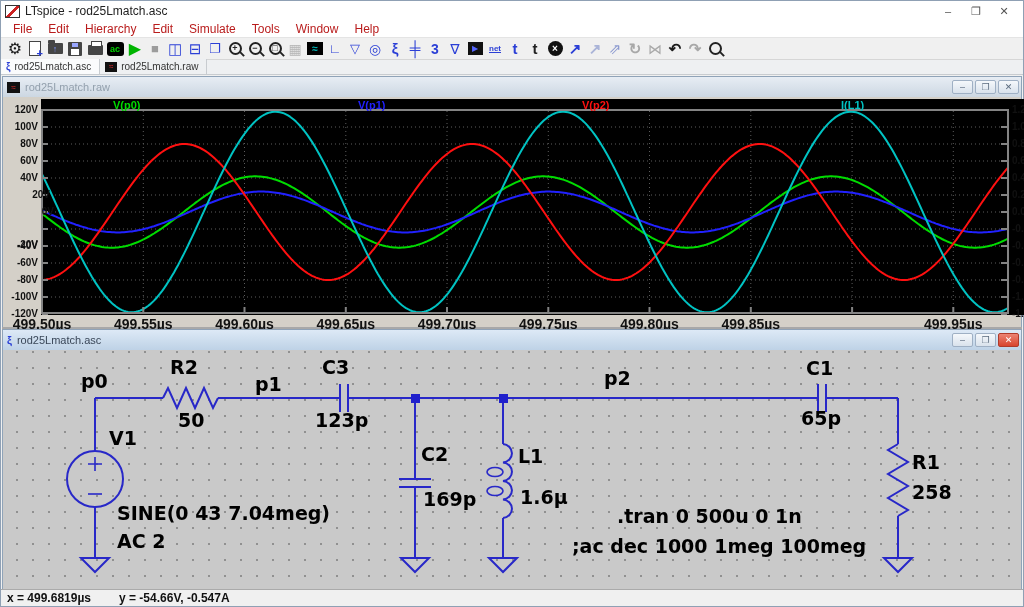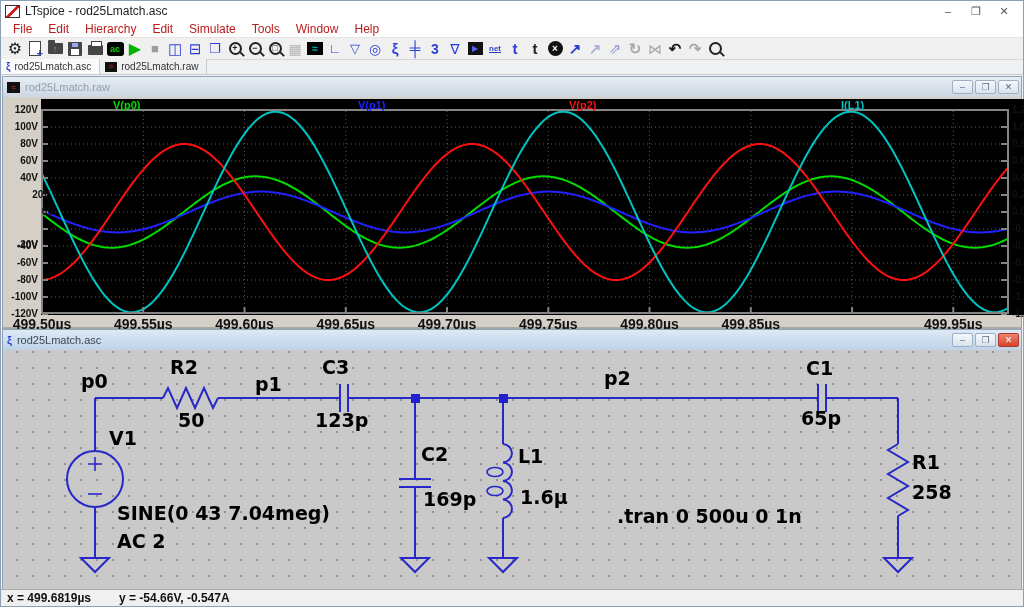--- a/index.html
+++ b/index.html
@@ -291,21 +291,21 @@
               <line x1="304.8" y1="208" x2="304.8" y2="214" stroke="#848484" stroke-width="2"></line>
               <line x1="406.0" y1="208" x2="406.0" y2="214" stroke="#848484" stroke-width="2"></line>
               <line x1="507.3" y1="208" x2="507.3" y2="214" stroke="#848484" stroke-width="2"></line>
               <line x1="608.5" y1="208" x2="608.5" y2="214" stroke="#848484" stroke-width="2"></line>
               <line x1="709.8" y1="208" x2="709.8" y2="214" stroke="#848484" stroke-width="2"></line>
               <line x1="811.1" y1="208" x2="811.1" y2="214" stroke="#848484" stroke-width="2"></line>
               <line x1="912.3" y1="208" x2="912.3" y2="214" stroke="#848484" stroke-width="2"></line>
             </svg>
             <div class="legend-item" style="left: 72px; color: rgb(0, 220, 0);">V(p0)</div>
             <div class="legend-item" style="left: 317px; color: rgb(33, 33, 255);">V(p1)</div>
-            <div class="legend-item" style="left: 528px; color: rgb(255, 16, 16);">V(p2)</div>
+            <div class="legend-item" style="left: 541px; color: rgb(255, 16, 16);">V(p2)</div>
             <div class="legend-item" style="left: 800px; color: rgb(0, 195, 195);">I(L1)</div>
           </div>
       <div class="ylab left" style="left: 1px; top: 7px;">120V</div>
           <div class="ylab left" style="left: 1px; top: 24px;">100V</div>
           <div class="ylab left" style="left: 1px; top: 41px;">80V</div>
           <div class="ylab left" style="left: 1px; top: 58px;">60V</div>
           <div class="ylab left" style="left: 1px; top: 75px;">40V</div>
           <div class="ylab left" style="left: 1px; top: 92px; margin-left: 12px;">20V</div>
           <div class="ylab left" style="left: 1px; top: 109px; margin-left: 16px;">0V</div>
           <div class="ylab left" style="left: 1px; top: 142px;">-20V</div>
@@ -398,20 +398,21 @@
         <div class="slabel" style="left:515px;top:95px">L1</div>
         <div class="slabel" style="left:517px;top:136px">1.6µ</div>
         <div class="slabel" style="left:803px;top:7px">C1</div>
         <div class="slabel" style="left:798px;top:57px">65p</div>
         <div class="slabel" style="left:909px;top:101px">R1</div>
         <div class="slabel" style="left:909px;top:131px">258</div>
         <div class="slabel" style="left:106px;top:77px">V1</div>
         <div class="slabel" style="left:114px;top:152px">SINE(0 43 7.04meg)</div>
         <div class="slabel" style="left:114px;top:180px">AC 2</div>
         <div class="slabel" style="left:614px;top:155px">.tran 0 500u 0 1n</div>
+        <div class="slabel" style="left:569px;top:185px">;ac dec 1000 1meg 100meg</div>
       </div>
     </div>
 
   </div>
 
   <div class="statusbar">
     <span class="sx">x = 499.6819µs</span>
     <span class="sy">y = -54.66V, -0.547A</span>
   </div>
 

